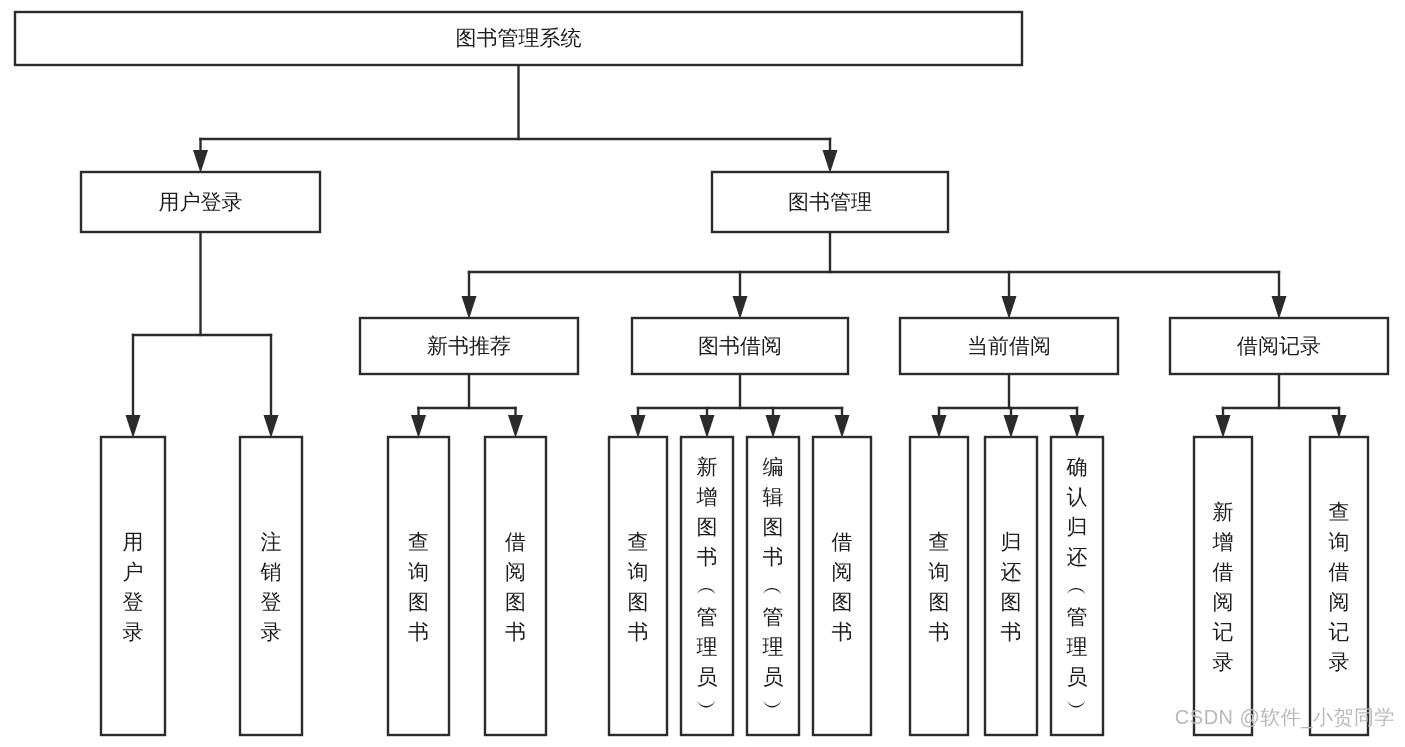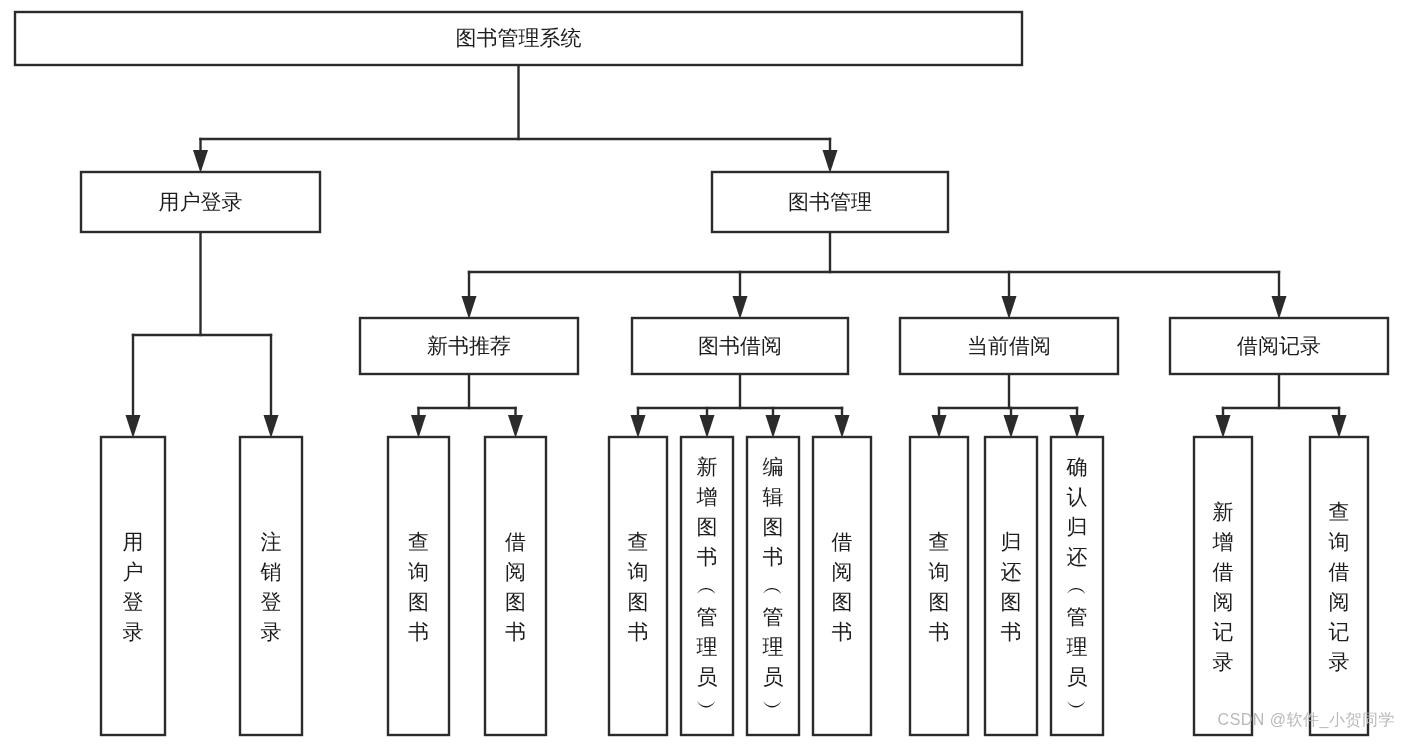--- a/index.html
+++ b/index.html
@@ -52,21 +52,21 @@
     font-family: "Liberation Sans", "DejaVu Sans", sans-serif;
     font-size: 21px;
     fill: #1c1c1c;
     text-anchor: middle;
   }
   .watermark {
     position: absolute;
     right: 10px;
     bottom: 8px;
     font-family: "Liberation Sans", "DejaVu Sans", sans-serif;
-    font-size: 16px;
+    font-size: 20px;
     color: #b9b9b9;
     white-space: nowrap;
     letter-spacing: 0.5px;
   }
 </style>
 </head>
 <body>
 
 <div id="diagram-root">
   <svg id="flow" viewBox="0 0 1405 747">

